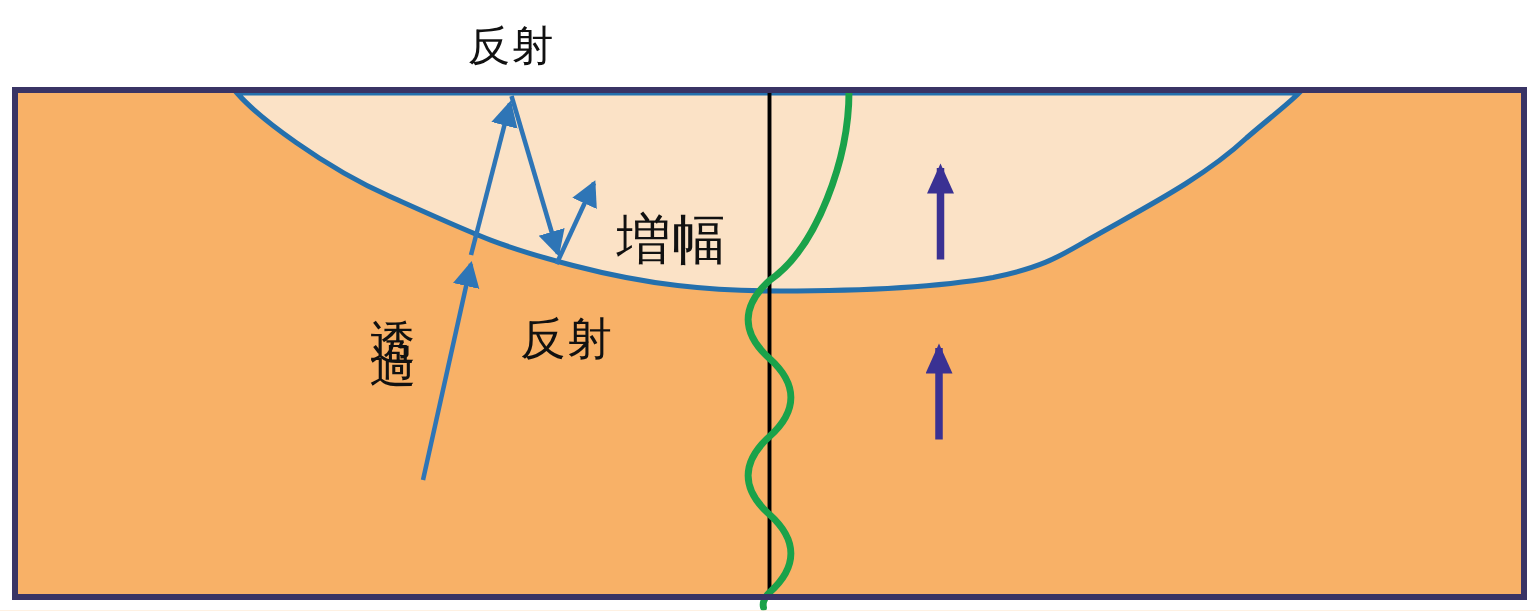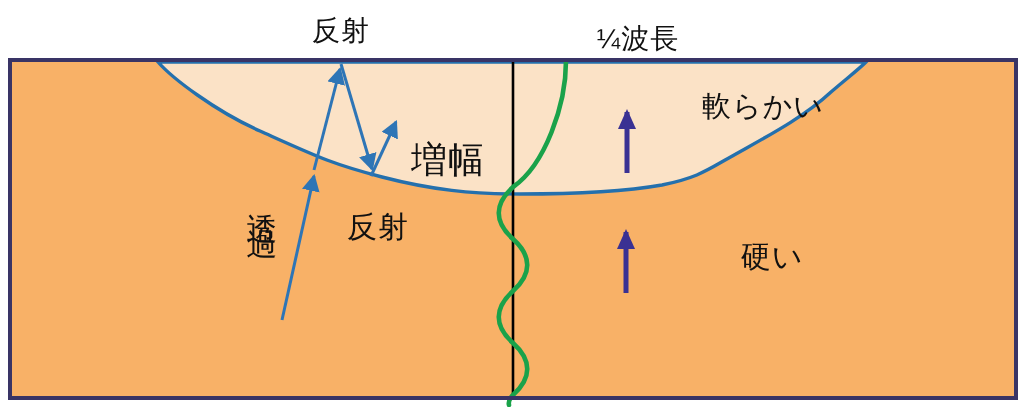--- a/index.html
+++ b/index.html
@@ -69,22 +69,19 @@
     <line x1="341" y1="64" x2="372" y2="169" style="stroke:var(--c-arrow-blue);stroke-width:3" marker-end="url(#head-blue)"></line>
     <line x1="371" y1="176" x2="396" y2="122" style="stroke:var(--c-arrow-blue);stroke-width:3" marker-end="url(#head-blue)"></line>
 
     <line x1="627" y1="173" x2="627" y2="112" style="stroke:var(--c-arrow-purple);stroke-width:5" marker-end="url(#head-purple)"></line>
     <line x1="626" y1="293" x2="626" y2="232" style="stroke:var(--c-arrow-purple);stroke-width:5" marker-end="url(#head-purple)"></line>
 
     <rect x="10" y="60" width="1006" height="338" fill="none" style="stroke:var(--c-frame);stroke-width:4"></rect>
   </svg>
 
   <div class="lbl" style="left:341px;top:31px;font-size:28px">反射</div>
-  <div class="lbl" style="left:638px;top:39px;font-size:28px">¼波長</div>
 
-  <div class="lbl" style="left:763px;top:106px;font-size:29px">軟らかい</div>
   <div class="lbl" style="left:448px;top:160px;font-size:36px">増幅</div>
 
   <div class="lbl vertical" style="left:261px;top:188px;font-size:31px">透過</div>
   <div class="lbl" style="left:378px;top:227px;font-size:30px">反射</div>
-  <div class="lbl" style="left:772px;top:257px;font-size:30px">硬い</div>
 
 </div>
 
 </body></html>

